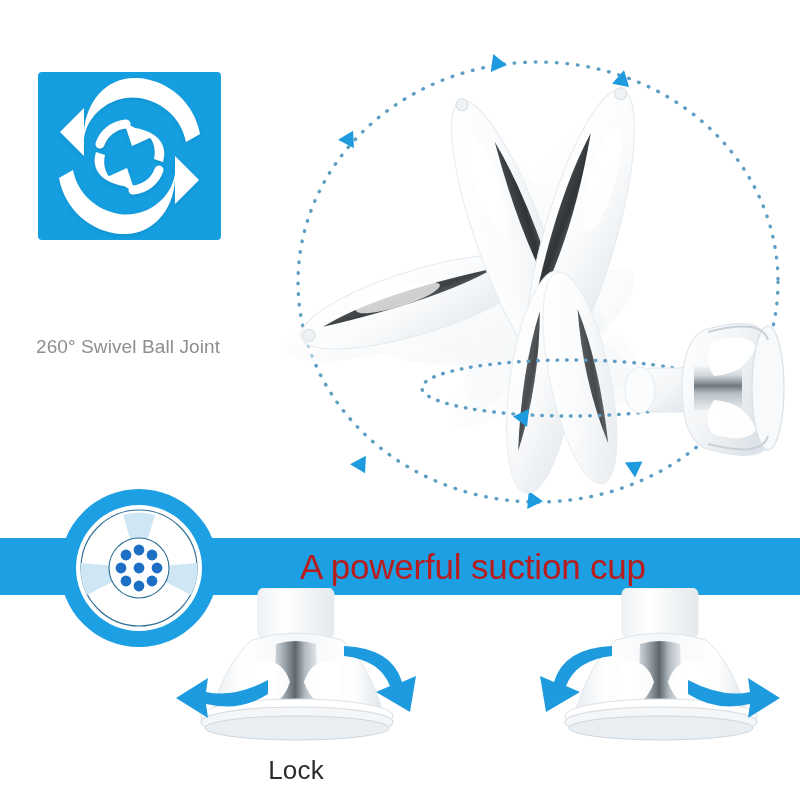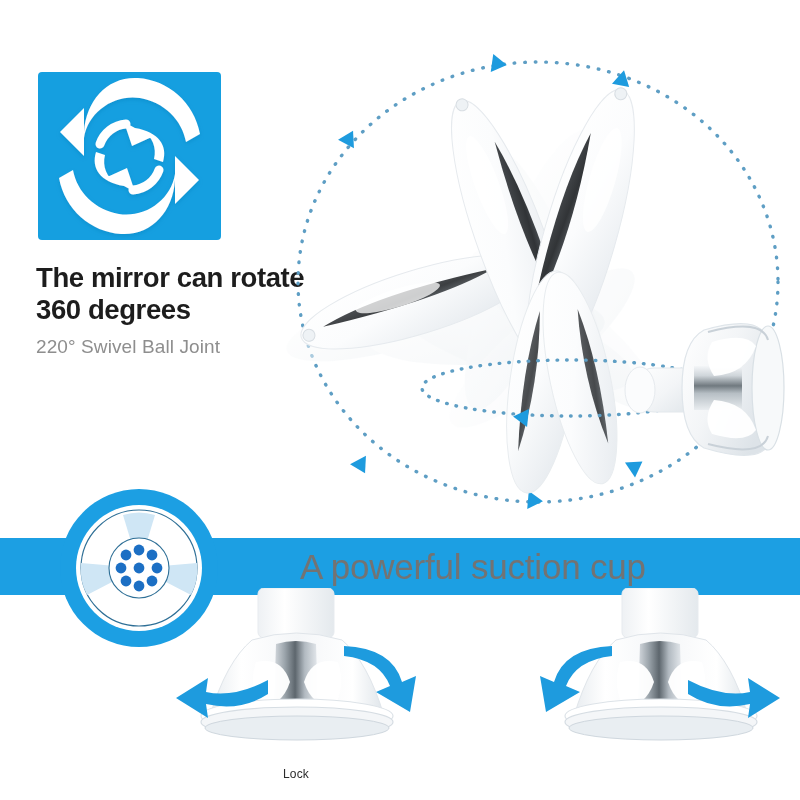--- a/index.html
+++ b/index.html
@@ -72,21 +72,21 @@
     height: 57px;
     background: #1C9FE3;
   }
   .banner-text {
     position: absolute;
     left: 300px;
     top: 538px;
     width: 420px;
     height: 57px;
     line-height: 57px;
-    color: #737373;
+    color: #b91c1c;
     font-size: 35px;
     font-weight: normal;
     letter-spacing: -0.2px;
     white-space: nowrap;
   }
 
   
   .cup-badge {
     position: absolute;
     left: 57px;
@@ -105,24 +105,23 @@
   }
   .cup-figure.left  { left: 148px; }
   .cup-figure.right { left: 478px; }
   .cup-figure svg { display: block; width: 100%; height: 100%; }
 
   .cup-caption {
     position: absolute;
     top: 755px;
     width: 200px;
     text-align: center;
-    font-size: 12px;
+    font-size: 26px;
     color: #2b2b2b;
     letter-spacing: 0.2px;
-    margin-top: 12px;
   }
   .cup-caption.left  { left: 196px; }
   .cup-caption.right { left: 532px; }
 </style>
 </head>
 <body>
 
 <div id="page">
 
   <div class="feature-icon-box">
@@ -149,23 +148,22 @@
         <path d="M84,112 L95,118 L87,94 L65,104 L76,109
                  C67,104 62,92 65,81 L56,78
                  C51,94 60,108 84,112 Z" transform="translate(2,2)"></path>
 
         <path d="M62,72 A30,30 0 0 1 88,52" fill="none" stroke="#ffffff" stroke-width="9" stroke-linecap="round"></path>
         <path d="M121,98 A30,30 0 0 1 95,118" fill="none" stroke="#ffffff" stroke-width="9" stroke-linecap="round"></path>
       </g>
     </svg>
   </div>
 
-  <div class="headline">The mirror can rotate 360 degrees</div>
-
-  <div class="subhead">220° Swivel Ball Joint</div>
+
+  <div class="subhead">260° Swivel Ball Joint</div>
 
   <div class="product-stage">
     <svg viewBox="0 0 520 490" xmlns="http://www.w3.org/2000/svg" aria-hidden="true">
       <defs>
         <linearGradient id="armG" x1="0" y1="0" x2="1" y2="1">
           <stop offset="0%" stop-color="#ffffff"></stop>
           <stop offset="45%" stop-color="#fbfcfd"></stop>
           <stop offset="75%" stop-color="#eef1f4"></stop>
           <stop offset="100%" stop-color="#e2e7ec"></stop>
         </linearGradient>

